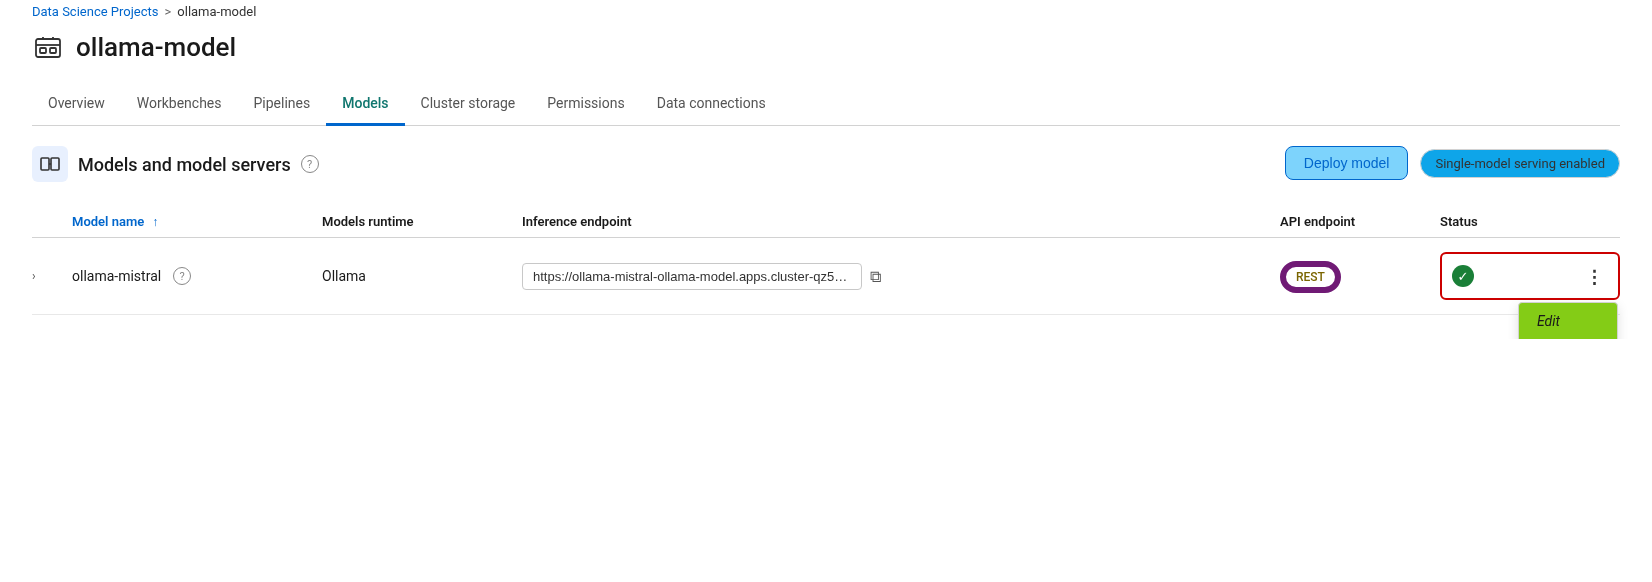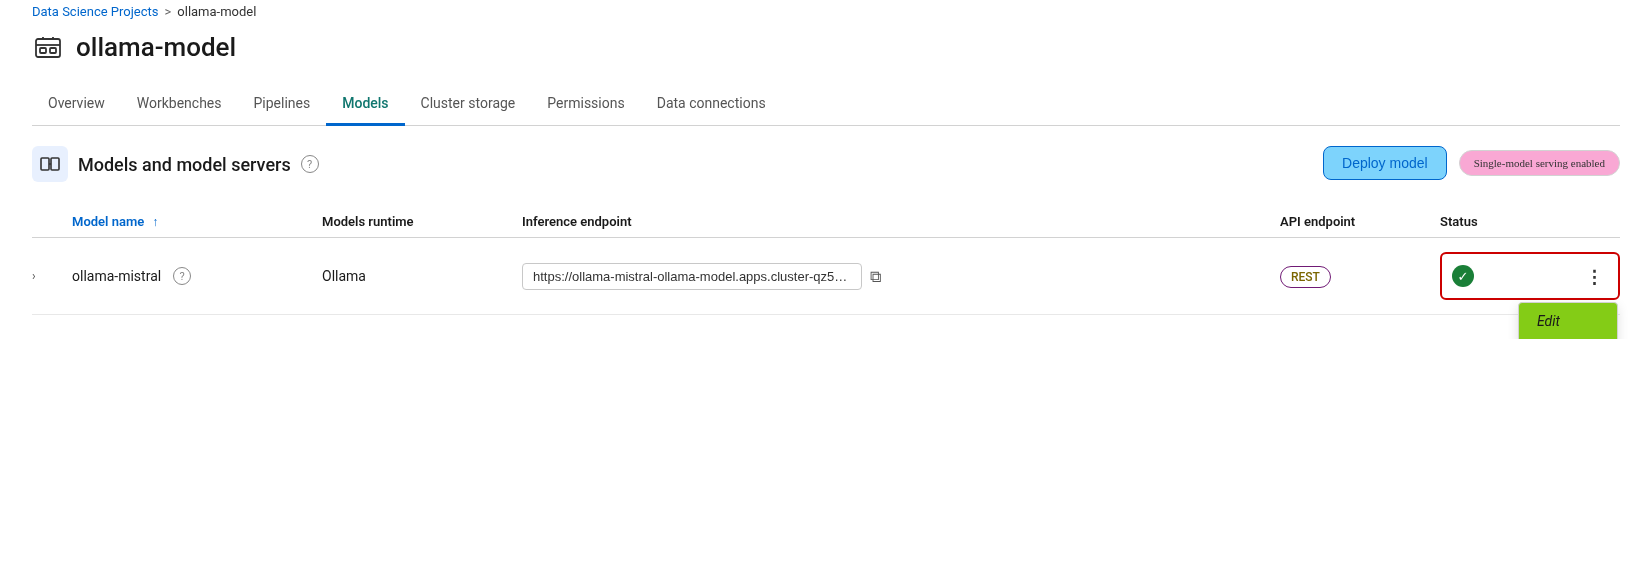--- a/index.html
+++ b/index.html
@@ -120,24 +120,23 @@
       background: #7dd3fc;
       color: #0066cc;
       font-size: 14px;
       cursor: pointer;
       font-weight: 500;
     }
     .serving-badge {
       padding: 6px 14px;
       border: 1.5px solid #d2d2d2;
       border-radius: 20px;
-      background: #f9a8d4;
-      color: #333;
-      font-size: 11px;
-      font-family: Liberation Serif, serif;
+      background: #0ea5e9;
+      color: #333;
+      font-size: 13px;
     }
     .table-container {
       width: 100%;
     }
     .table-header {
       display: grid;
       grid-template-columns: 40px 250px 200px 1fr 160px 120px 60px;
       align-items: center;
       padding: 8px 0;
       border-bottom: 1px solid #d2d2d2;
@@ -197,21 +196,21 @@
       white-space: nowrap;
       max-width: 340px;
     }
     .copy-icon {
       cursor: pointer;
       color: #555;
       font-size: 16px;
     }
     .rest-badge {
       padding: 3px 10px;
-      border: 1px solid #701a75;
+      border: 6px solid #701a75;
       border-radius: 20px;
       color: #7a6500;
       background: #fff;
       font-size: 12px;
       font-weight: 500;
     }
     .status-check {
       width: 22px;
       height: 22px;
       border-radius: 50%;

